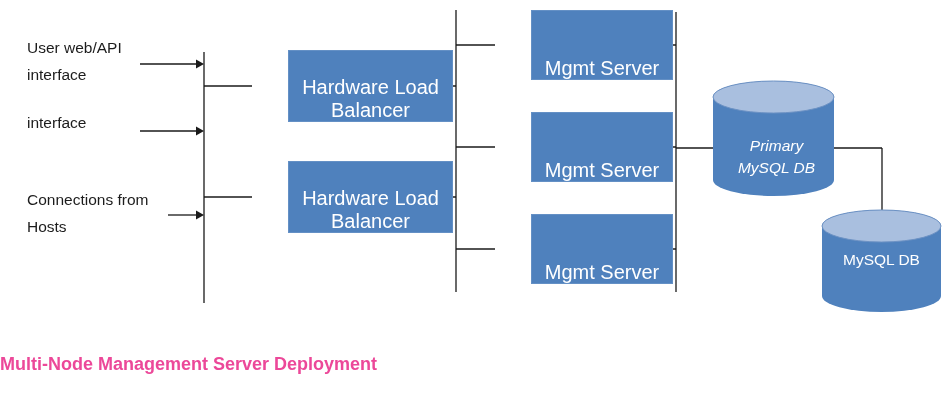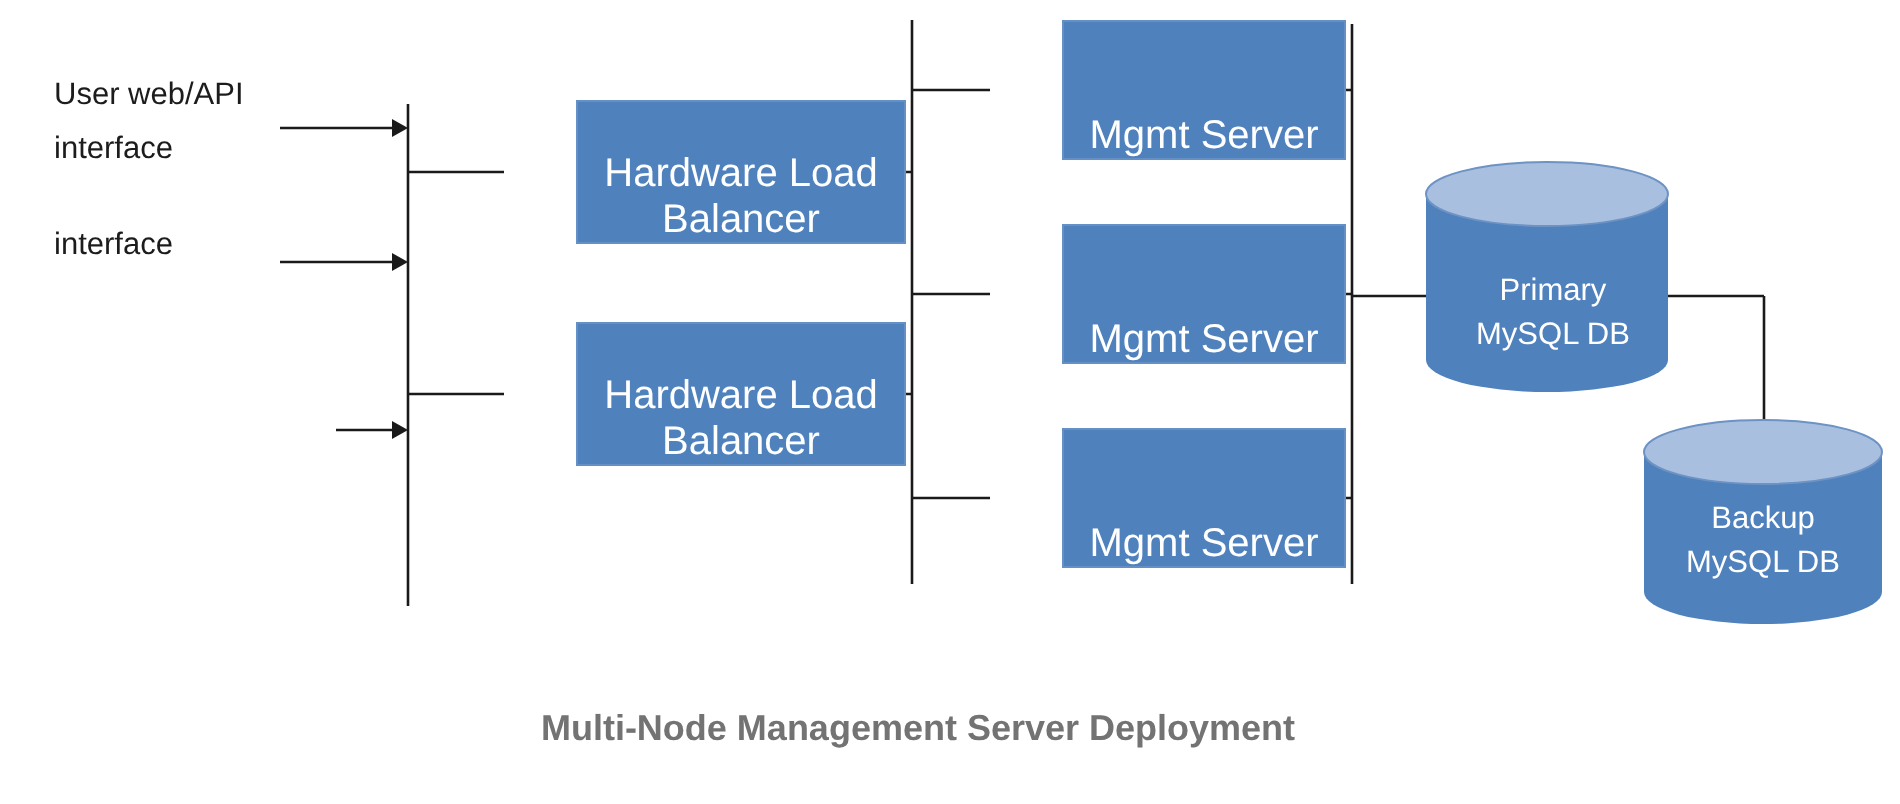--- a/index.html
+++ b/index.html
@@ -19,33 +19,33 @@
   .hw-a{top:50px;}
   .hw-b{top:161px;}
   .mgmtbox{left:495px;width:142px;height:70px;}
   .mg-1{top:10px;}
   .mg-2{top:112px;}
   .mg-3{top:214px;}
   .dblabel{
     position:absolute;color:#ffffff;text-align:center;
     font-size:15.5px;line-height:22px;
   }
-  .db-primary{left:713px;top:135px;width:127px;}
+  .db-primary{left:713px;top:135px;width:127px;font-style:italic;}
   .db-backup{left:822px;top:249px;width:119px;}
   .inlabel{
     position:absolute;left:27px;width:150px;color:#1c1c1c;
     font-size:15.5px;line-height:27px;
   }
   .in-1{top:34px;}
   .in-2{top:109px;}
   .in-3{top:186px;}
   .inlabel span{display:block;}
   .title{
-    position:absolute;left:0;top:354px;width:918px;text-align:center;
-    font-size:18px;font-weight:bold;color:#737373;
+    position:absolute;left:0;top:354px;width:918px;text-align:left;
+    font-size:18px;font-weight:bold;color:#ec4899;
   }
 </style>
 </head>
 <body>
 
 <div class="canvas">
 
   <svg class="wires" viewBox="0 0 950 402" xmlns="http://www.w3.org/2000/svg">
     <g stroke="#1a1a1a" stroke-width="1.3">
 
@@ -92,20 +92,24 @@
     </g>
   </svg>
 
   <div class="inlabel in-1">
     <span>User web/API</span>
     <span>interface</span>
   </div>
   <div class="inlabel in-2">
     <span>interface</span>
   </div>
+  <div class="inlabel in-3">
+    <span>Connections from</span>
+    <span>Hosts</span>
+  </div>
 
   <div class="node hwbox hw-a">
     <span>Hardware Load</span>
     <span>Balancer</span>
   </div>
   <div class="node hwbox hw-b">
     <span>Hardware Load</span>
     <span>Balancer</span>
   </div>
 
@@ -117,19 +121,18 @@
   </div>
   <div class="node mgmtbox mg-3">
     <span>Mgmt Server</span>
   </div>
 
   <div class="dblabel db-primary">
     <span style="display:block">Primary</span>
     <span style="display:block">MySQL DB</span>
   </div>
   <div class="dblabel db-backup">
-    <span style="display:block">Backup</span>
     <span style="display:block">MySQL DB</span>
   </div>
 
   <div class="title">Multi-Node Management Server Deployment</div>
 
 </div>
 
 </body></html>

